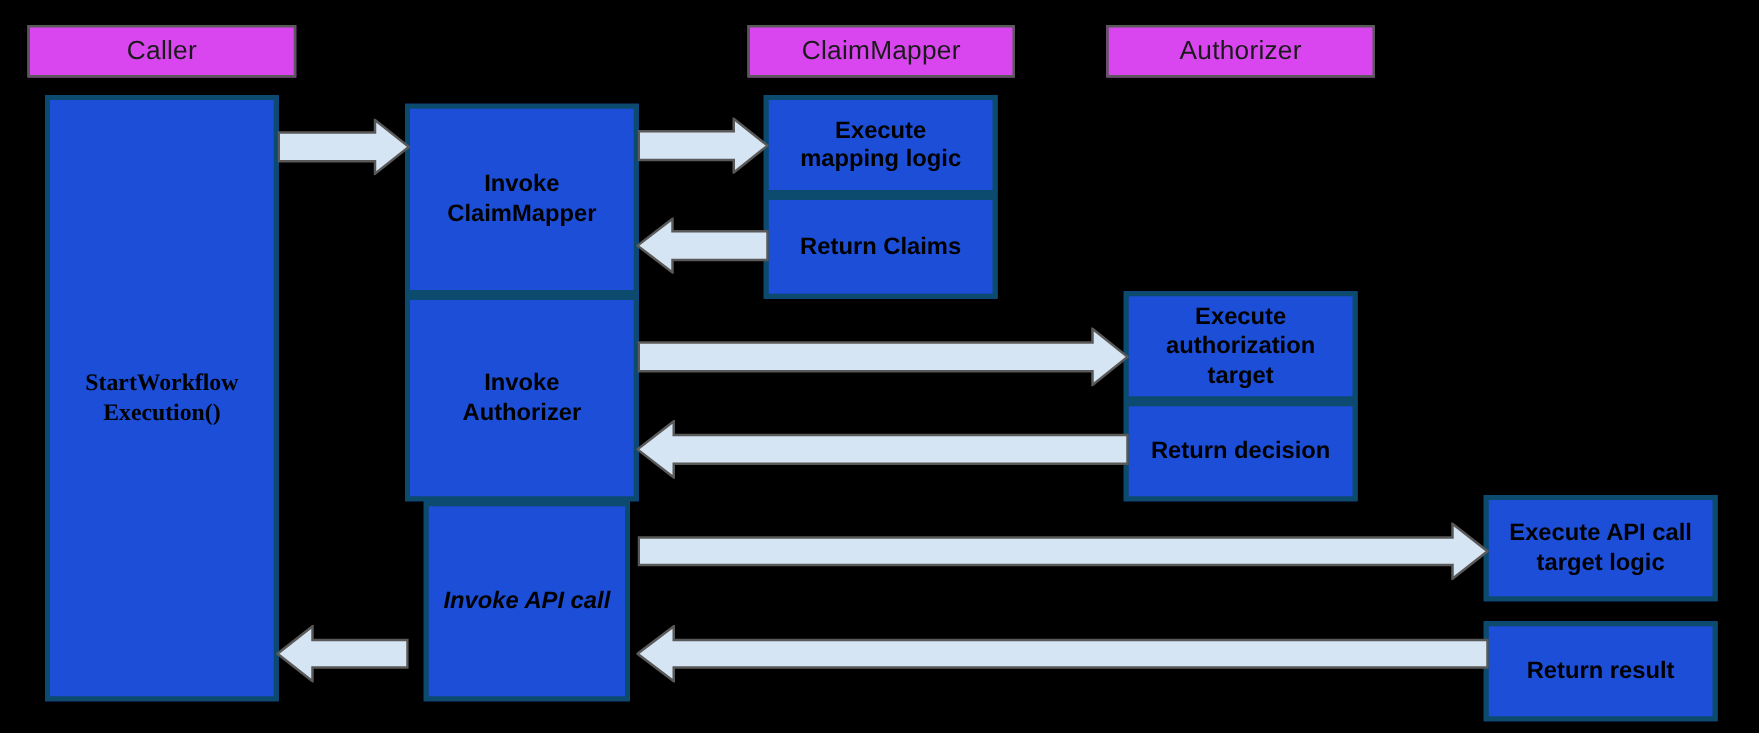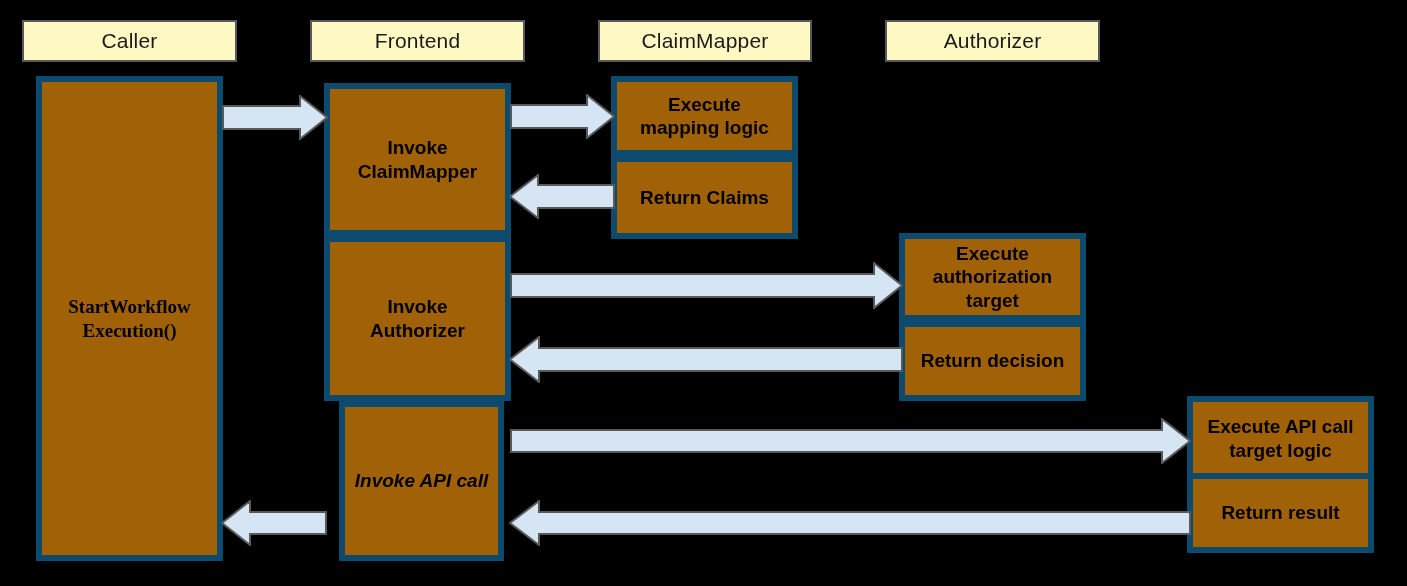--- a/index.html
+++ b/index.html
@@ -11,35 +11,35 @@
   #canvas {
     position: relative;
     width: 1407px;
     height: 586px;
     background: #000000;
     overflow: hidden;
     font-family: "Liberation Sans", sans-serif;
   }
   .lifeline-header {
     position: absolute;
-    background: #fef9c3;
+    background: #d946ef;
     border: 2px solid #595959;
     box-sizing: border-box;
     display: flex;
     align-items: center;
     justify-content: center;
     color: #1a1a1a;
     font-size: 21px;
     font-weight: 400;
     letter-spacing: 0.2px;
   }
   .act-box {
     position: absolute;
-    background: #a16207;
-    border: 6px solid #0c4a6e;
+    background: #1d4ed8;
+    border: 4px solid #0c4a6e;
     box-sizing: border-box;
     display: flex;
     align-items: center;
     justify-content: center;
     text-align: center;
     color: #000000;
     font-size: 19px;
     font-weight: 700;
     line-height: 1.22;
     padding: 2px 6px;
@@ -61,23 +61,20 @@
     stroke-linejoin: miter;
   }
 </style>
 </head>
 <body>
 
 <div id="canvas">
 
   <div class="lifeline-header" style="left:22px;  top:20px; width:215px; height:42px;">
     <span>Caller</span>
-  </div>
-  <div class="lifeline-header" style="left:310px; top:20px; width:215px; height:42px;">
-    <span>Frontend</span>
   </div>
   <div class="lifeline-header" style="left:598px; top:20px; width:214px; height:42px;">
     <span>ClaimMapper</span>
   </div>
   <div class="lifeline-header" style="left:885px; top:20px; width:215px; height:42px;">
     <span>Authorizer</span>
   </div>
 
   <div class="act-box" style="left:36px; top:76px; width:187px; height:485px; flex-direction:column;font-family:Liberation Serif, serif;">
     <span class="act-label">StartWorkflow</span>
@@ -110,21 +107,21 @@
     <span class="act-label">target</span>
   </div>
   <div class="act-box" style="left:899px; top:321px; width:187px; height:80px; flex-direction:column;">
     <span class="act-label">Return decision</span>
   </div>
 
   <div class="act-box" style="left:1187px; top:396px; width:187px; height:85px; flex-direction:column;">
     <span class="act-label">Execute API call</span>
     <span class="act-label">target logic</span>
   </div>
-  <div class="act-box" style="left:1187px; top:473px; width:187px; height:80px; flex-direction:column;text-align:right;">
+  <div class="act-box" style="left:1187px; top:497px; width:187px; height:80px; flex-direction:column;text-align:right;">
     <span class="act-label">Return result</span>
   </div>
 
   <div class="arrow" style="left:222px; top:95px; width:106px; height:45px;">
     <svg width="106" height="45" viewBox="0 0 106 45">
       <polygon points="1,11 78,11 78,1 105,22.5 78,44 78,34 1,34"></polygon>
     </svg>
   </div>
 
   <div class="arrow" style="left:510px; top:94px; width:105px; height:45px;">

